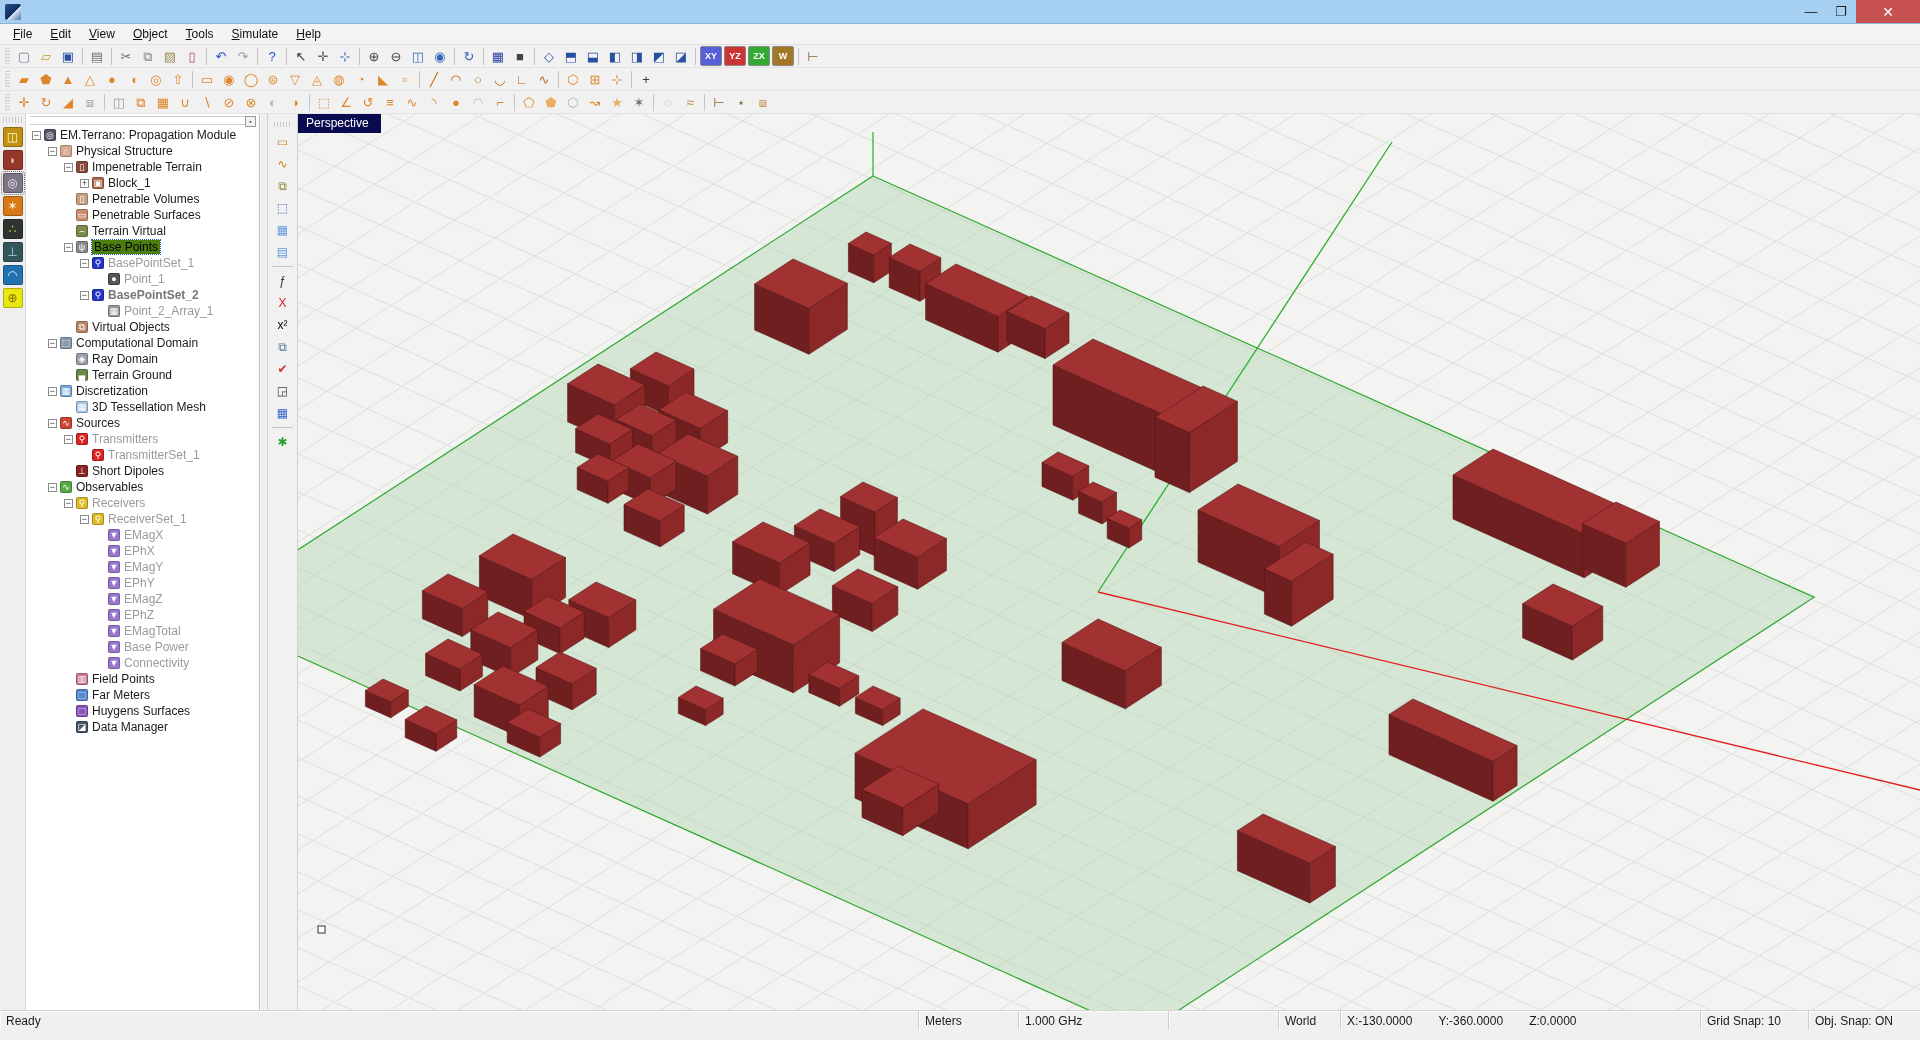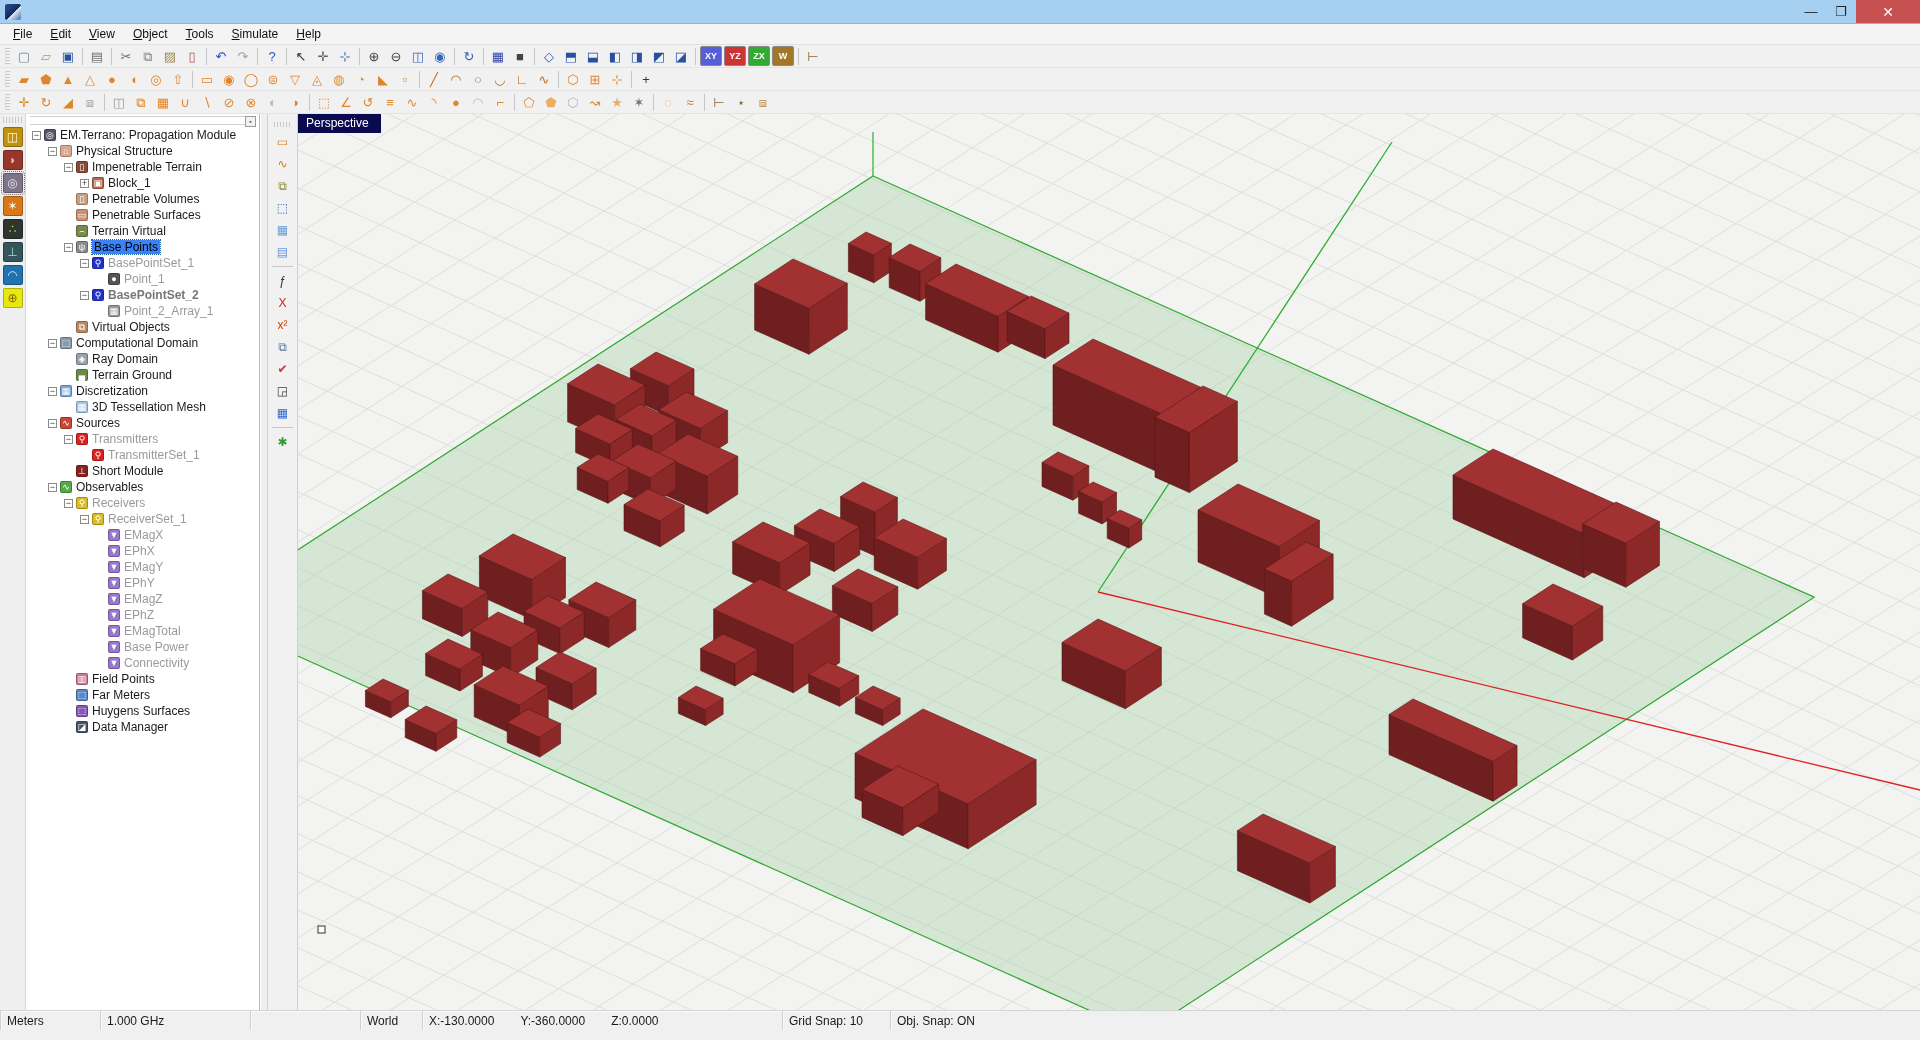--- a/index.html
+++ b/index.html
@@ -52,21 +52,21 @@
     background:#f2f2f2; font-size:7px; line-height:9px; text-align:center; color:#555; }
   .trow { height:16px; display:flex; align-items:center; font-size:12px; color:#1a1a1a; white-space:nowrap; }
   .texp { width:9px; height:9px; border:1px solid #8a8a8a; background:#fff; font-size:9px; line-height:7px;
     text-align:center; color:#333; margin-right:3px; flex:none; }
   .texp.none { border:none; background:transparent; }
   .ticon { width:12px; height:12px; margin-right:4px; flex:none; border-radius:2px;
     display:flex; align-items:center; justify-content:center; font-size:9px; color:#fff;
     border:1px solid rgba(0,0,0,.25); }
   .tlabel.gray { color:#9a9a9a; }
   .tlabel.boldgray { color:#777; font-weight:bold; }
-  .tlabel.sel { background:#3b82f6; color:#000; outline:1px dotted #1d5fa8; padding:0 2px; }
+  .tlabel.sel { background:#4d7c0f; color:#000; outline:1px dotted #1d5fa8; padding:0 2px; }
 
   .vsplit { width:8px; background:#efefef; border-left:1px solid #fff; border-right:1px solid #cfcfcf; }
   .vtoolbar { width:30px; background:#f1f1f1; border-right:1px solid #d0d0d0; padding-top:8px; }
   .vtbtn { width:20px; height:20px; margin:2px auto; display:flex; align-items:center; justify-content:center;
     font-size:12px; border:1px solid transparent; border-radius:2px; }
   .vtsep { height:1px; background:#c6c6c6; margin:4px 4px; }
   .vtgrip { height:5px; margin:0 6px 5px 6px;
     background:repeating-linear-gradient(90deg,#c9c9c9 0 1px,transparent 1px 3px); }
 
   .viewport { position:relative; flex:1; background:#f0abfc; overflow:hidden; }
@@ -346,21 +346,21 @@
           <div class="tlabel gray">Transmitters</div>
         </div>
         <div class="trow" style="padding-left: 54px;">
           <div class="texp none"></div>
           <div class="ticon" style="background: rgb(221, 34, 34);">⚲</div>
           <div class="tlabel gray">TransmitterSet_1</div>
         </div>
         <div class="trow" style="padding-left: 38px;">
           <div class="texp none"></div>
           <div class="ticon" style="background: rgb(136, 34, 34);">⊥</div>
-          <div class="tlabel">Short Module</div>
+          <div class="tlabel">Short Dipoles</div>
         </div>
         <div class="trow" style="padding-left: 22px;">
           <div class="texp">−</div>
           <div class="ticon" style="background: rgb(85, 170, 68);">∿</div>
           <div class="tlabel">Observables</div>
         </div>
         <div class="trow" style="padding-left: 38px;">
           <div class="texp">−</div>
           <div class="ticon" style="background: rgb(221, 187, 34);">⚲</div>
           <div class="tlabel gray">Receivers</div>
@@ -444,21 +444,21 @@
     <div class="vtgrip"></div>
   <div class="vtbtn" style="color: rgb(208, 120, 24);">▭</div>
       <div class="vtbtn" style="color: rgb(208, 120, 24);">∿</div>
       <div class="vtbtn" style="color: rgb(138, 138, 51);">⧉</div>
       <div class="vtbtn" style="color: rgb(51, 85, 187);">⬚</div>
       <div class="vtbtn" style="color: rgb(102, 153, 221);">▦</div>
       <div class="vtbtn" style="color: rgb(102, 153, 221);">▤</div>
       <div class="vtsep"></div>
       <div class="vtbtn" style="color: rgb(51, 51, 51);">ƒ</div>
       <div class="vtbtn" style="color: rgb(204, 34, 34);">X</div>
-      <div class="vtbtn" style="color: #c2410c;">x²</div>
+      <div class="vtbtn" style="color: #000000;">x²</div>
       <div class="vtbtn" style="color: rgb(85, 119, 153);">⧉</div>
       <div class="vtbtn" style="color: rgb(204, 51, 51);">✔</div>
       <div class="vtbtn" style="color: rgb(68, 68, 68);">◲</div>
       <div class="vtbtn" style="color: rgb(51, 102, 204);">▦</div>
       <div class="vtsep"></div>
       <div class="vtbtn" style="color: rgb(47, 158, 47);">✱</div>
     </div>
 
   <div class="viewport">
     <div class="vplabel">Perspective</div>
@@ -820,20 +820,21 @@
           <polygon points="939.4,716.64 1011.8000000000001,749.04 1011.8000000000001,789.04 939.4,756.64" fill="#6f1f1f" stroke="#5a1616" stroke-width="0.6"></polygon>
           <polygon points="1037.4,732.4 1011.8000000000001,749.04 1011.8000000000001,789.04 1037.4,772.4" fill="#8c2828" stroke="#5a1616" stroke-width="0.6"></polygon>
           <polygon points="965,700 1037.4,732.4 1011.8000000000001,749.04 939.4,716.64" fill="#a23232" stroke="#5a1616" stroke-width="0.6"></polygon>
         </g>
         <rect x="20" y="812" width="7" height="7" fill="#ffffff" stroke="#333" stroke-width="1"></rect>
       </svg>
   </div>
 </div>
 
 <div class="statusbar">
+  <div class="seg ready">Ready</div>
   <div class="seg" style="width:100px">Meters</div>
   <div class="seg" style="width:150px">1.000 GHz</div>
   <div class="seg" style="width:110px"></div>
   <div class="seg" style="width:62px">World</div>
   <div class="seg" style="width:360px">
     <span class="sp">X:-130.0000</span>
     <span class="sp">Y:-360.0000</span>
     <span>Z:0.0000</span>
   </div>
   <div class="seg" style="width:108px">Grid Snap: 10</div>

